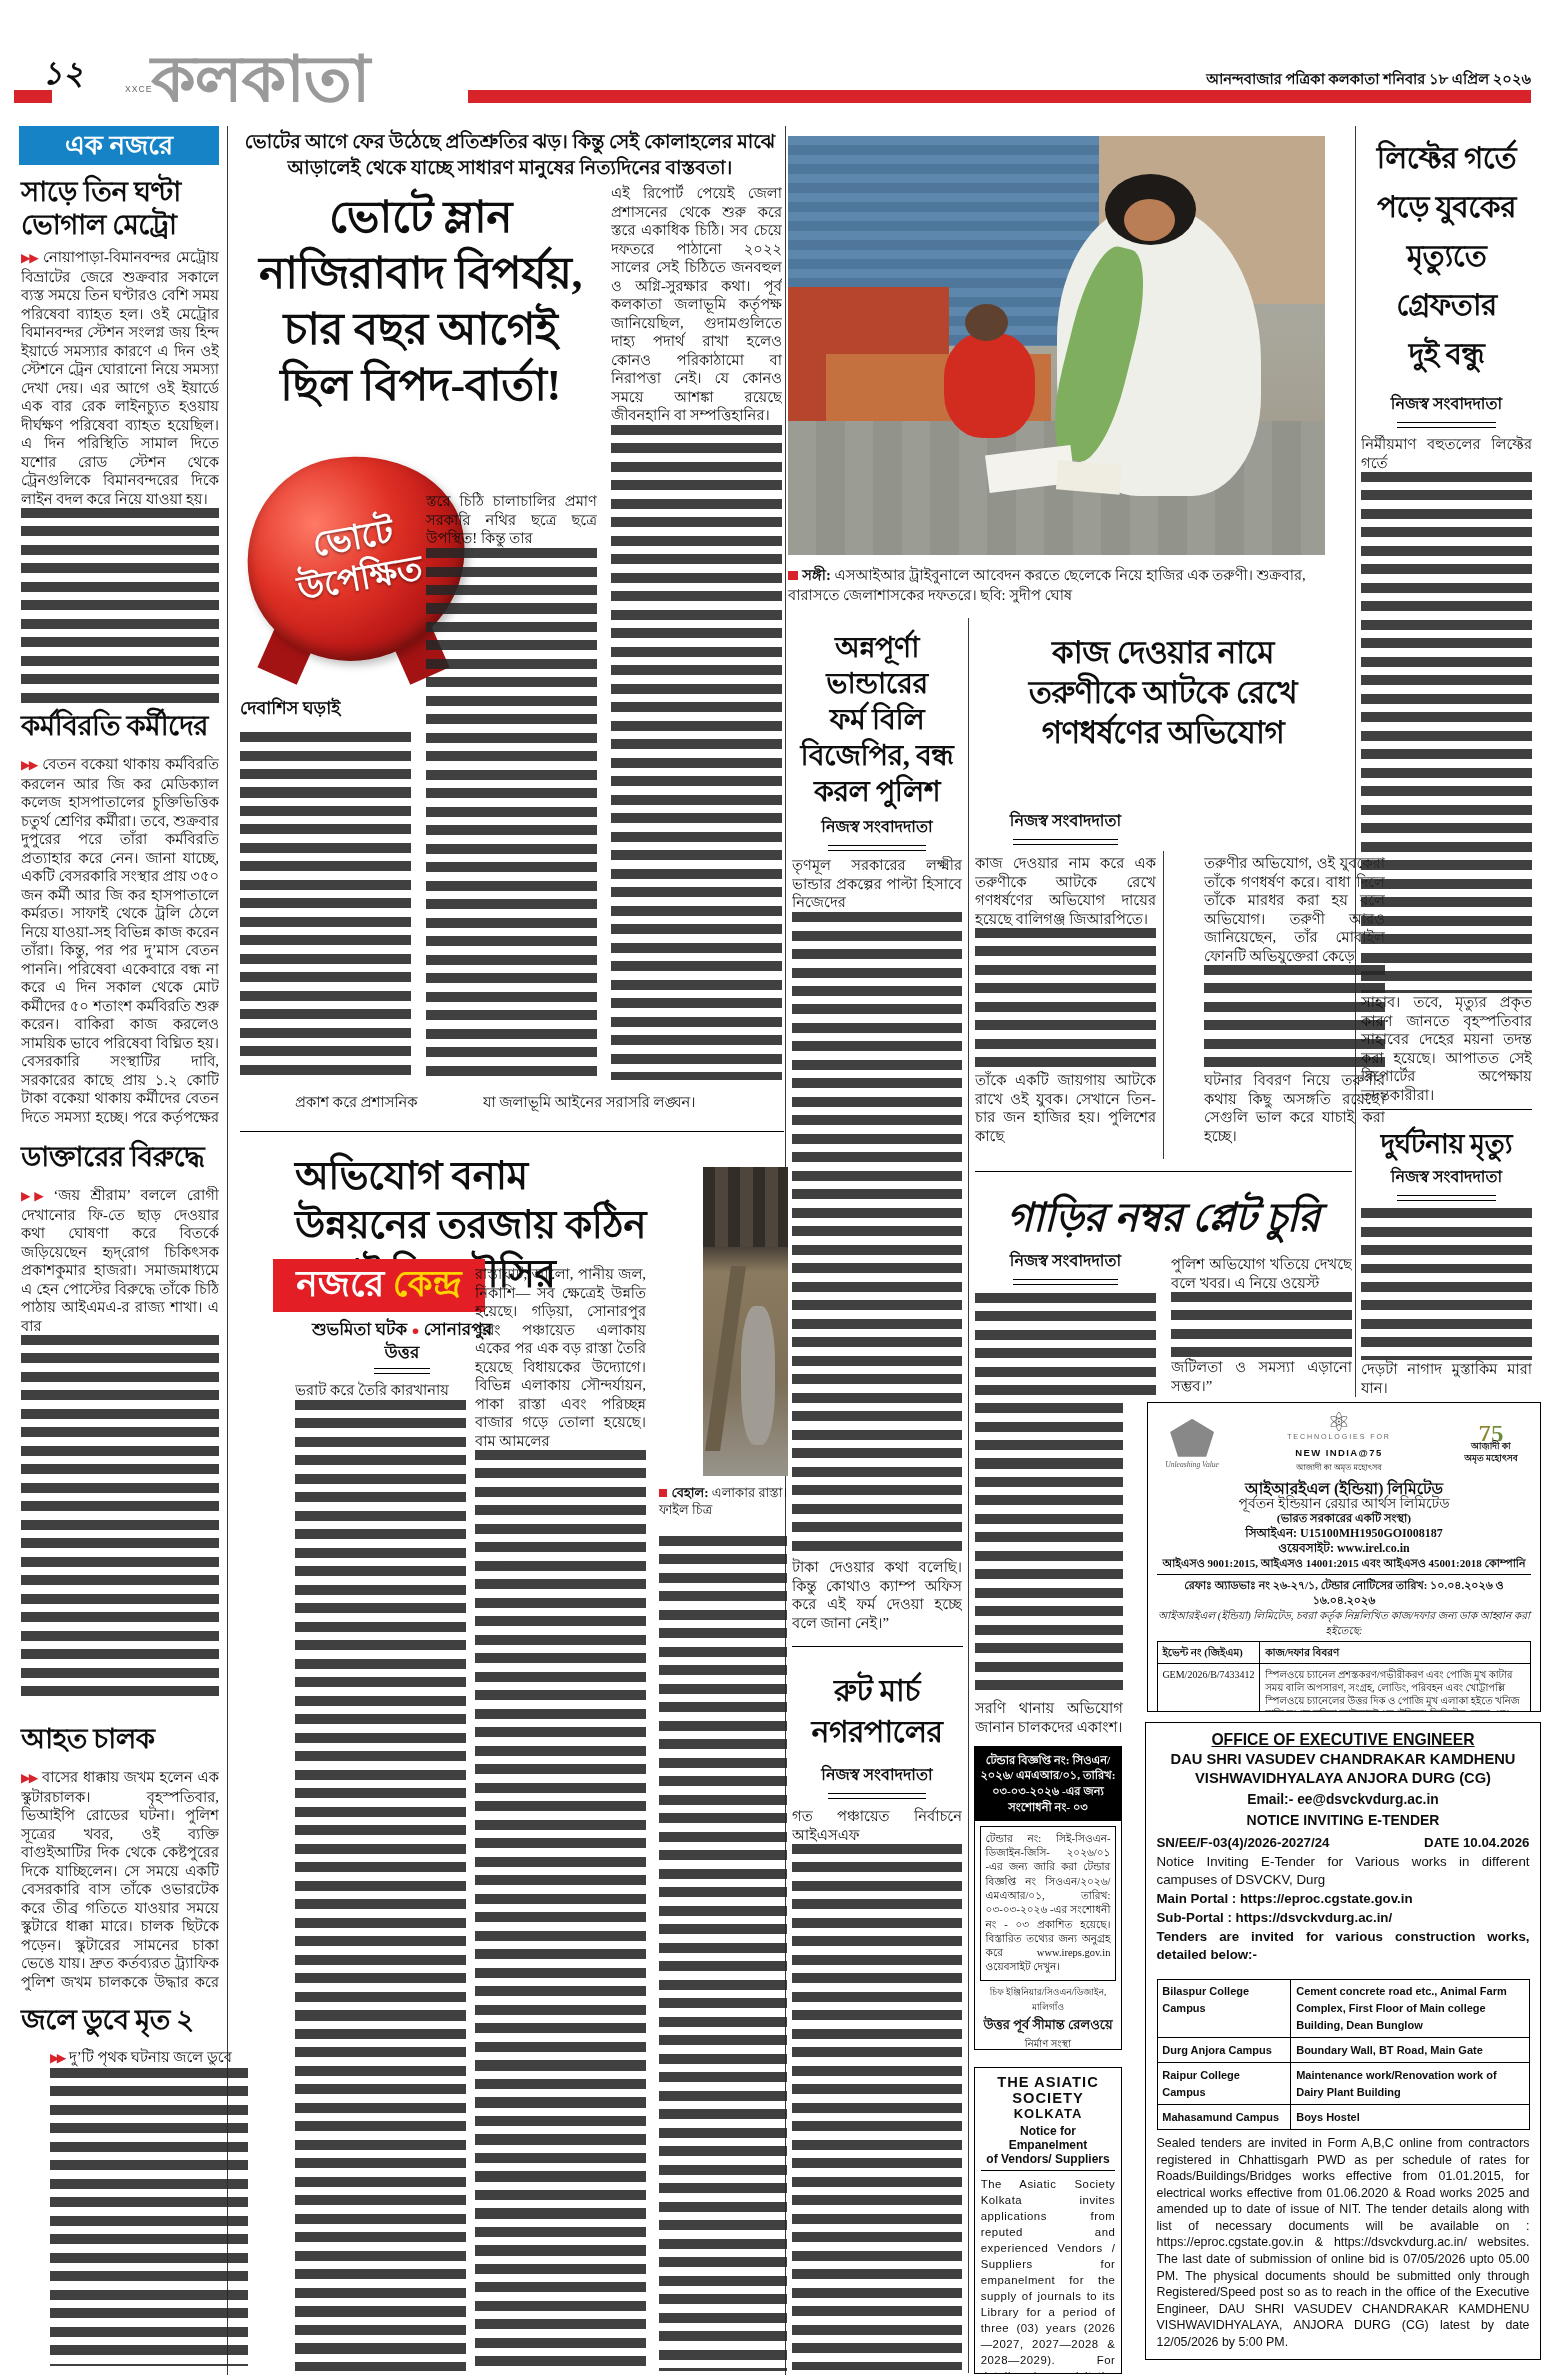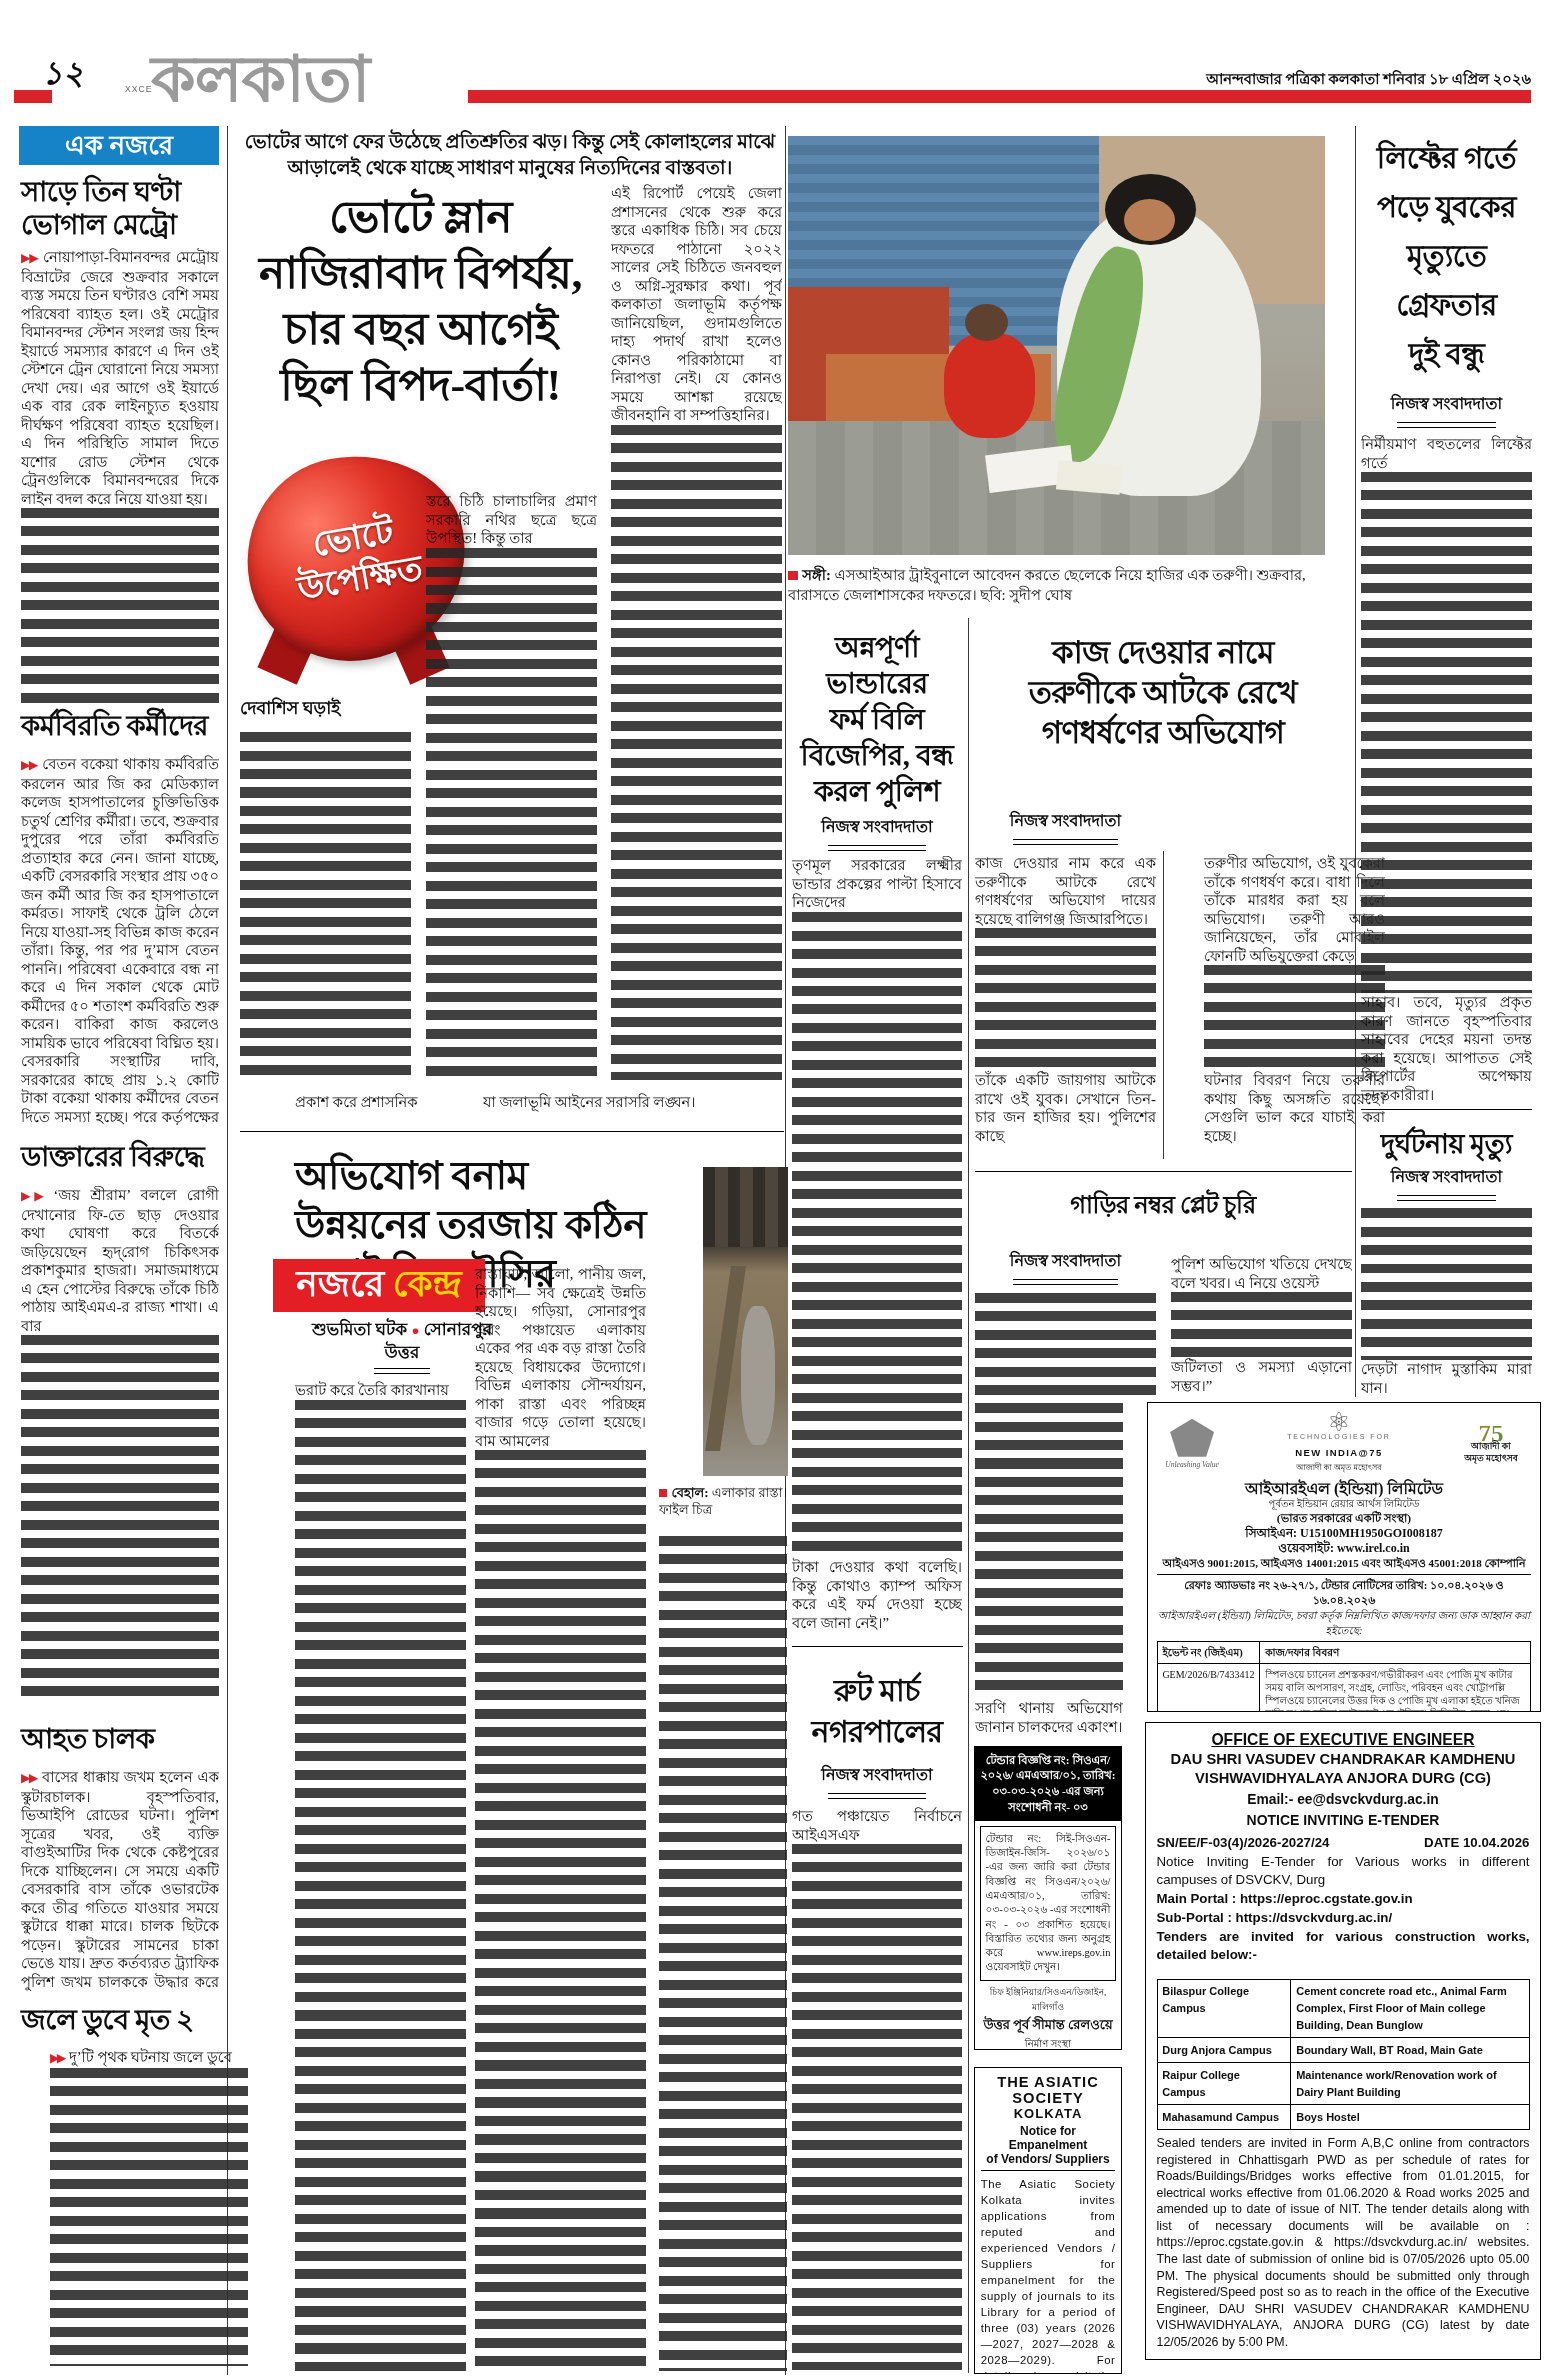--- a/index.html
+++ b/index.html
@@ -193,21 +193,21 @@
     <div class="gk"></div>
     <div>তাঁকে একটি জায়গায় আটকে রাখে ওই যুবক। সেখানে তিন-চার জন হাজির হয়। পুলিশের কাছে</div>
   </div>
   <div class="abs copy fill" style="left:1204px;top:854px;width:181px;height:291px;">
     <div>তরুণীর অভিযোগ, ওই যুবকেরা তাঁকে গণধর্ষণ করে। বাধা দিলে তাঁকে মারধর করা হয় বলে অভিযোগ। তরুণী আরও জানিয়েছেন, তাঁর মোবাইল ফোনটি অভিযুক্তেরা কেড়ে</div>
     <div class="gk"></div>
     <div>ঘটনার বিবরণ নিয়ে তরুণীর কথায় কিছু অসঙ্গতি রয়েছে। সেগুলি ভাল করে যাচাই করা হচ্ছে।</div>
   </div>
   <div class="hr" style="left:975px;top:1171px;width:377px;"></div>
 
-  <div class="abs c hl" style="left:975px;top:1186px;width:376px;font-size:24px;">গাড়ির নম্বর প্লেট চুরি</div>
+  <div class="abs c hl" style="left:975px;top:1186px;width:376px;font-size:40px;font-style:italic;">গাড়ির নম্বর প্লেট চুরি</div>
   <div class="abs" style="left:975px;top:1248px;width:181px;">
     <div class="byline">নিজস্ব সংবাদদাতা</div>
     <div class="dbl"></div>
   </div>
   <div class="abs copy fill" style="left:975px;top:1293px;width:181px;height:102px;">
     <div class="gk"></div>
   </div>
   <div class="abs copy fill" style="left:1171px;top:1255px;width:181px;height:140px;">
     <div>পুলিশ অভিযোগ খতিয়ে দেখছে বলে খবর। এ নিয়ে ওয়েস্ট</div>
     <div class="gk"></div>
@@ -294,21 +294,21 @@
         <div style="font-size:9.5px;font-weight:700;letter-spacing:1.4px;">NEW INDIA@75</div>
         <div style="font-size:8px;">আজাদী কা অমৃত মহোৎসব</div>
       </div>
       <div class="c" style="width:81px;">
         <div style="font-size:25px;font-weight:700;background:linear-gradient(90deg,#e87722,#1a9c48);-webkit-background-clip:text;background-clip:text;color:transparent;">75</div>
         <div class="pre b" style="font-size:9px;line-height:11.4px;">আজ়াদী কা
 অমৃত মহোৎসব</div>
       </div>
     </div>
     <div class="c b" style="font-size:15.7px;">আইআরইএল (ইন্ডিয়া) লিমিটেড</div>
-    <div class="c" style="font-size:10px;">পূর্বতন ইন্ডিয়ান রেয়ার আর্থস লিমিটেড</div>
+    <div class="c" style="font-size:14px;">পূর্বতন ইন্ডিয়ান রেয়ার আর্থস লিমিটেড</div>
     <div class="c b" style="font-size:11.4px;">(ভারত সরকারের একটি সংস্থা)</div>
     <div class="c b" style="font-size:12px;">সিআইএন: U15100MH1950GOI008187</div>
     <div class="c b" style="font-size:12px;">ওয়েবসাইট: www.irel.co.in</div>
     <div class="c b" style="font-size:11px;border-bottom:1px solid #000;padding-bottom:3.8px;">আইএসও 9001:2015, আইএসও 14001:2015 এবং আইএসও 45001:2018 কোম্পানি</div>
     <div class="c b" style="font-size:11px;margin-top:2.9px;">রেফাঃ অ্যাডভাঃ নং ২৬-২৭/১, টেন্ডার নোটিসের তারিখ: ১০.০৪.২০২৬ ও ১৬.০৪.২০২৬</div>
     <div class="c" style="font-size:10.5px;font-style:italic;">আইআরইএল (ইন্ডিয়া) লিমিটেড, চবরা কর্তৃক নিম্নলিখিত কাজ/দফার জন্য ডাক আহ্বান করা হইতেছে:</div>
     <table class="adt" style="margin-top:2.9px;font-size:10px;line-height:13px;">
       <tbody>
           <tr>
         <th class="c" style="width:90px;font-size:10.5px;">ইভেন্ট নং (জিইএম)</th>

